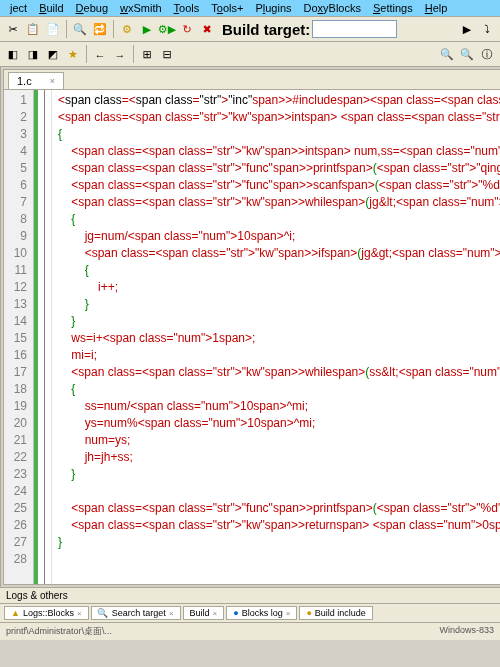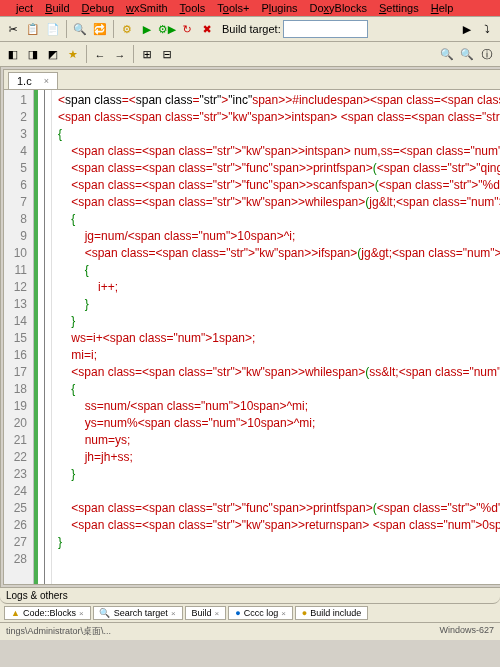--- a/index.html
+++ b/index.html
@@ -1,40 +1,40 @@
 <!DOCTYPE html>
 <html><head>
 <meta charset="utf-8">
 <style>
 * { margin: 0; padding: 0; box-sizing: border-box; font-family: Tahoma, sans-serif; }
 body { background: #d4d0c8; width: 500px; height: 667px; overflow: hidden; }
-.menubar { background: #ef4444; border-bottom: 1px solid #aca899; padding: 2px 16px; font-size: 11px; display: flex; gap: 12px; }
+.menubar { background: #7dd3fc; border-bottom: 1px solid #aca899; padding: 2px 10px; font-size: 11px; display: flex; gap: 12px; }
 .menubar span { cursor: default; }
 .menubar span u { text-decoration: underline; }
 .toolbar { background: #ece9d8; border-bottom: 1px solid #aca899; padding: 3px 4px; display: flex; align-items: center; gap: 2px; font-size: 11px; }
 .tbtn { width: 18px; height: 18px; display: inline-flex; align-items: center; justify-content: center; border: 1px solid transparent; }
 .sep { width: 1px; height: 18px; background: #aca899; margin: 0 2px; }
-.build-target { font-size: 11px; margin-left: 4px; }
+.build-target { font-size: 15px; margin-left: 4px; font-weight: bold; }
 .bt-select { width: 85px; height: 18px; background: #fff; border: 1px solid #7f9db9; display: inline-block; }
 .workspace { display: flex; height: 520px; }
 .sidebar { width: 30px; background: #ece9d8; border-right: 1px solid #aca899; }
 .editor-area { flex: 1; background: #fff; display: flex; flex-direction: column; border: 1px solid #aca899; margin: 2px; }
 .tabbar { background: #ece9d8; padding: 2px 0 0 4px; display: flex; border-bottom: 1px solid #aca899; }
-.tab { background: #fff; border: 1px solid #aca899; border-bottom: none; padding: 2px 8px; font-size: 11px; display: flex; align-items: center; gap: 12px; }
+.tab { background: #fff; border: 1px solid #aca899; border-bottom: none; padding: 2px 8px; font-size: 11px; display: flex; align-items: center; gap: 18px; }
 .tab-close { font-size: 9px; color: #888; }
 .code-scroll { flex: 1; display: flex; overflow: auto; font-family: 'Courier New', monospace; font-size: 12px; line-height: 17px; }
 .gutter { background: #f0f0f0; border-right: 1px solid #c0c0c0; padding: 2px 6px 2px 4px; text-align: right; color: #808080; user-select: none; min-width: 30px; }
 .fold-col { width: 14px; background: #fff; border-right: 1px solid #e0e0e0; position: relative; }
 .fold-line { position: absolute; left: 6px; top: 0; bottom: 0; width: 1px; background: #808080; }
 .change-bar { width: 4px; background: #4caf50; }
 .code-lines { padding: 2px 0 2px 6px; white-space: pre; }
 .op { color: #c00000; }
 .brace { color: #008000; }
 .bottom-panel { background: #ece9d8; border-top: 1px solid #aca899; font-size: 10px; }
-.bp-header { padding: 2px 6px; border-bottom: 1px solid #aca899; border-radius: 7px; }
+.bp-header { padding: 2px 6px; border-bottom: 1px solid #aca899; }
 .bp-tabs { display: flex; gap: 2px; padding: 2px 4px; align-items: center; }
 .bp-tab { background: #fff; border: 1px solid #aca899; padding: 1px 6px; display: flex; align-items: center; gap: 3px; font-size: 9px; }
 .bp-close { font-size: 8px; color: #888; }
 .statusbar { background: #ece9d8; border-top: 1px solid #aca899; font-size: 9px; padding: 2px 6px; color: #555; display: flex; justify-content: space-between; }
 .ico-blue { color: #0066cc; }
 .ico-yellow { color: #cc9900; }
 .ico-green { color: #009900; }
 .ico-red { color: #cc0000; }
 </style>
 </head>
@@ -135,40 +135,40 @@
 </span></span></span></span></span></span></span></span></span></span></span></span></span></span></span></span></span></span></span></span></span></span></span></span></span></span></span></span></span></span></span></span></span></span></span></span></span></span></span></div>
     </div>
   </div>
 </div>
 
 <div class="bottom-panel">
   <div class="bp-header">Logs &amp; others</div>
   <div class="bp-tabs">
     <div class="bp-tab">
         <span class="ico-yellow">▲</span>
-        <span>Code::Blocks</span>
+        <span>Logs::Blocks</span>
         <span class="bp-close">×</span>
       </div>
     <div class="bp-tab">
         <span class="ico-blue">🔍</span>
         <span>Search target</span>
         <span class="bp-close">×</span>
       </div>
     <div class="bp-tab">
         <span>Build</span>
         <span class="bp-close">×</span>
       </div>
     <div class="bp-tab">
         <span class="ico-blue">●</span>
-        <span>Cccc log</span>
+        <span>Blocks log</span>
         <span class="bp-close">×</span>
       </div>
     <div class="bp-tab">
         <span class="ico-yellow">●</span>
         <span>Build include</span>
       </div>
   </div>
 </div>
 
 <div class="statusbar">
-  <span>tings\Administrator\桌面\...</span>
-  <span>Windows-627</span>
+  <span>printf\Administrator\桌面\...</span>
+  <span>Windows-833</span>
 </div>
 
 </body></html>

